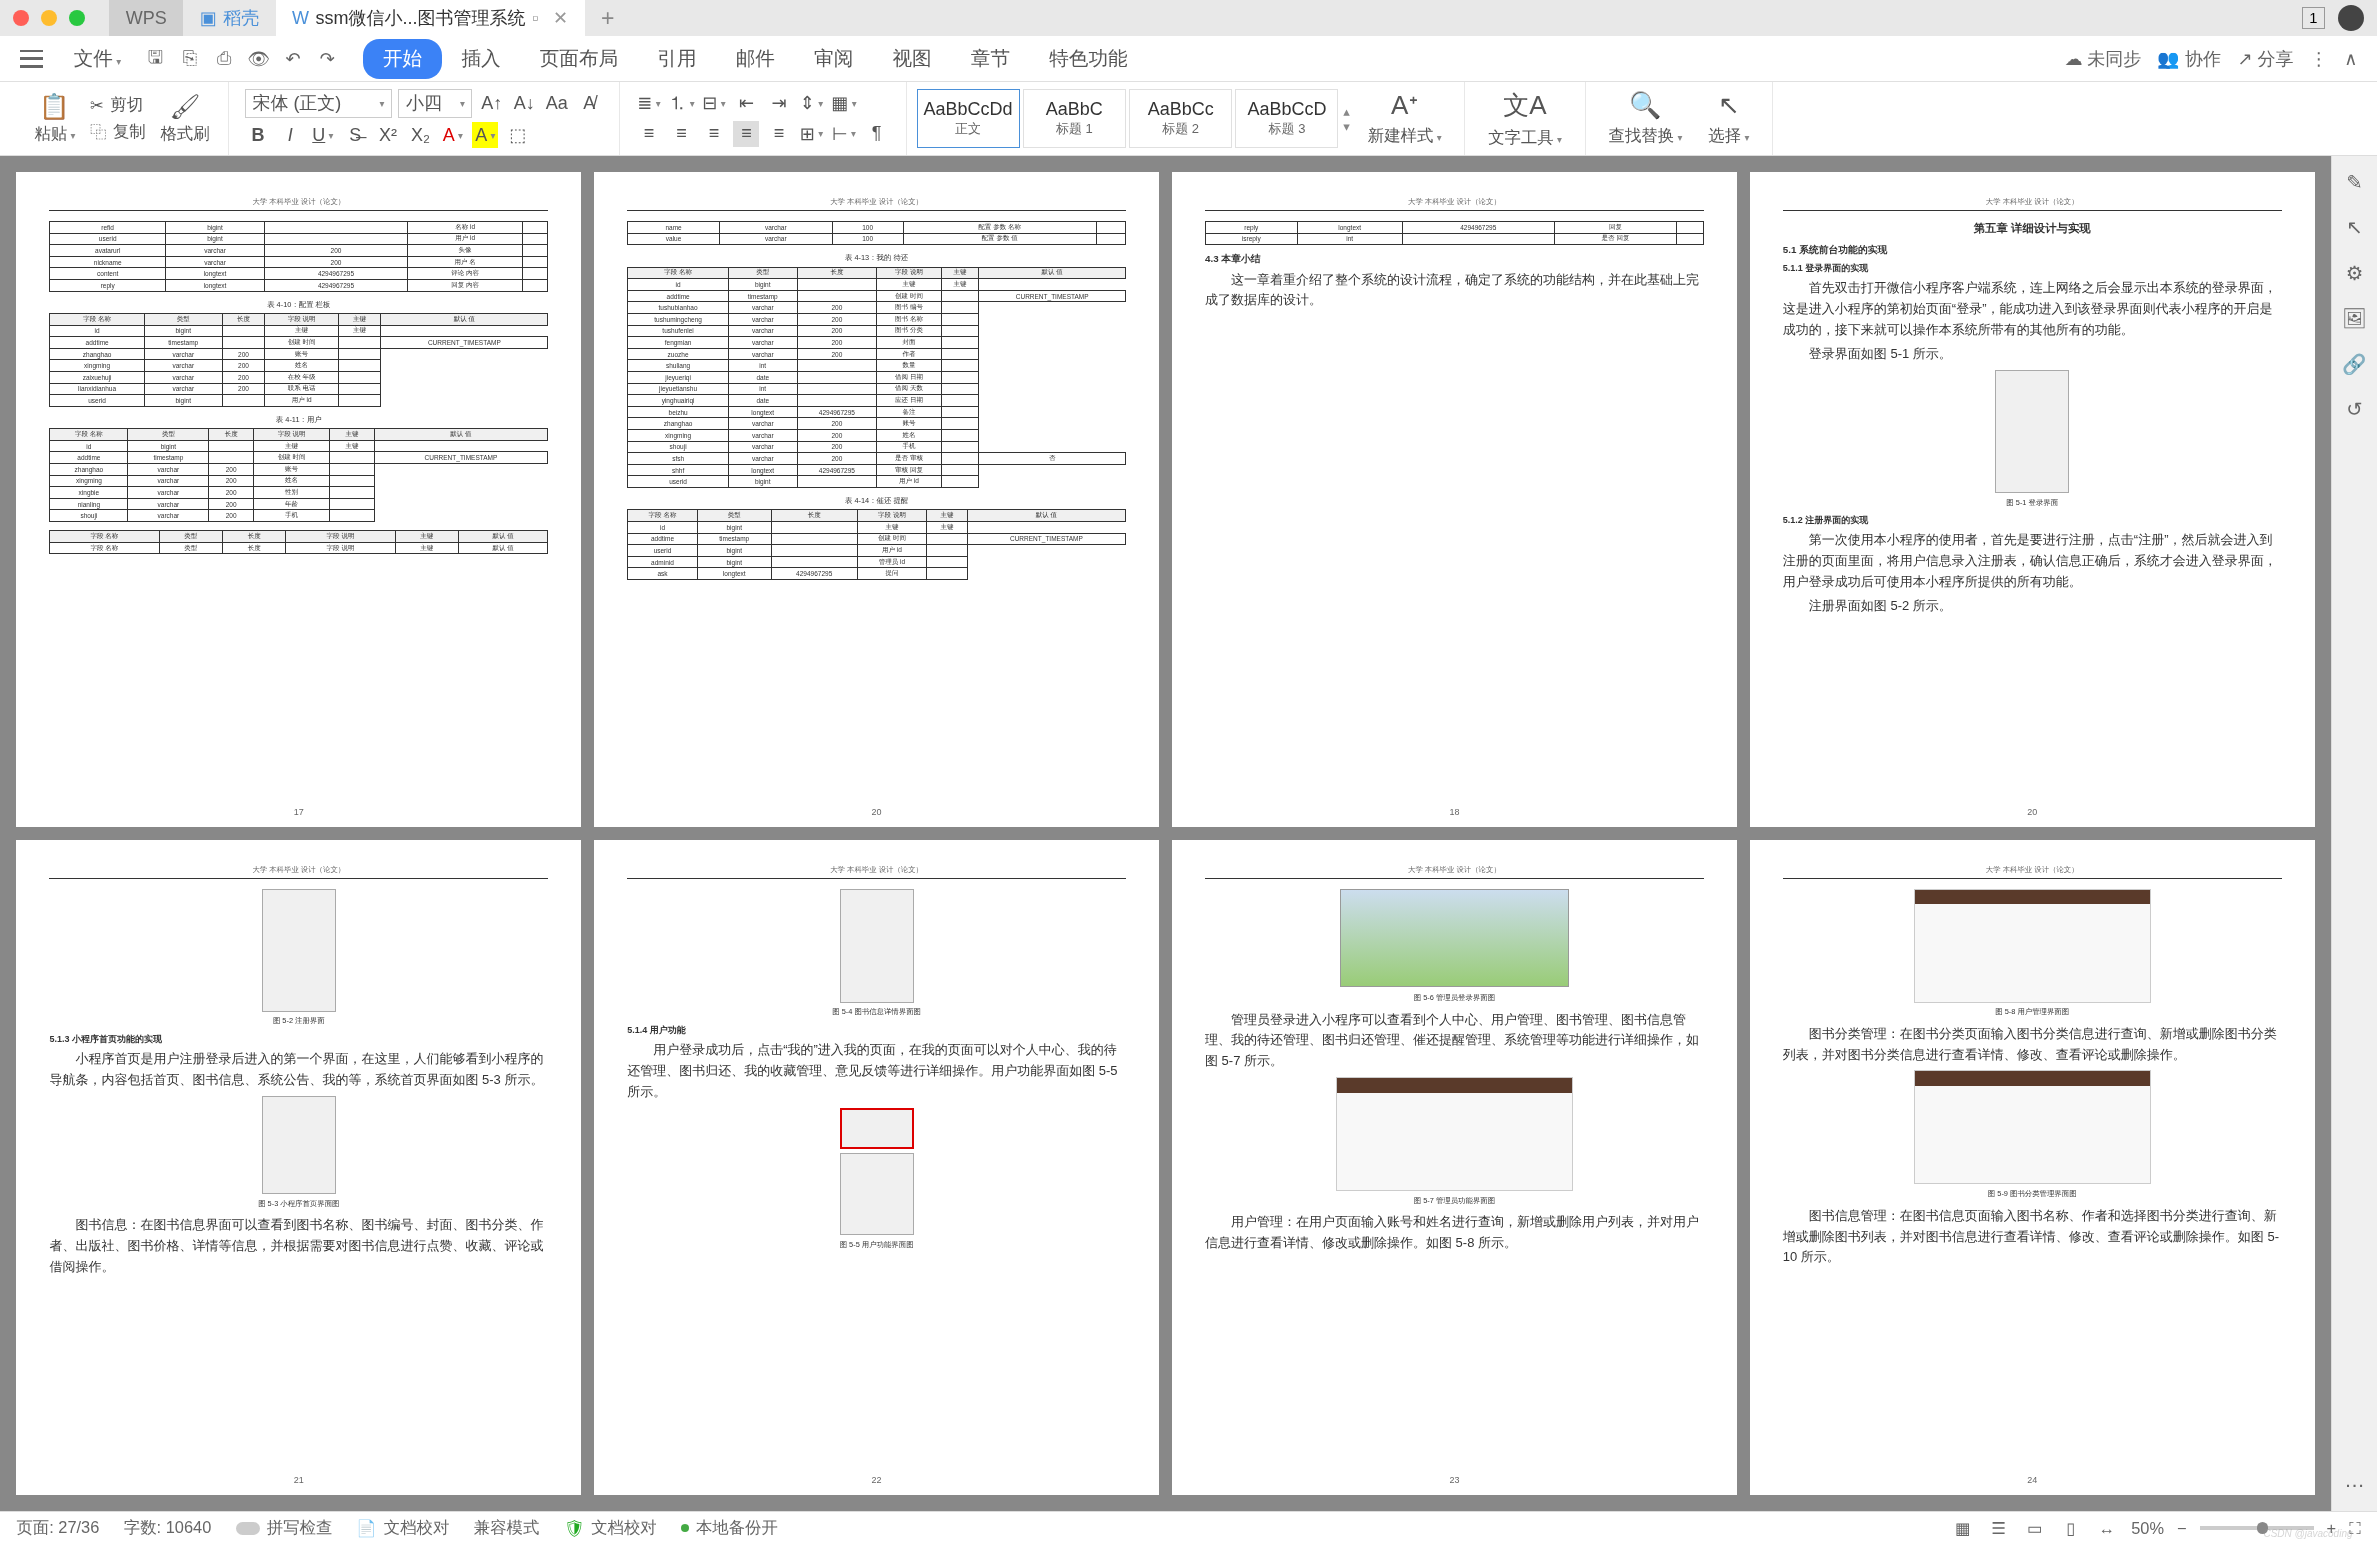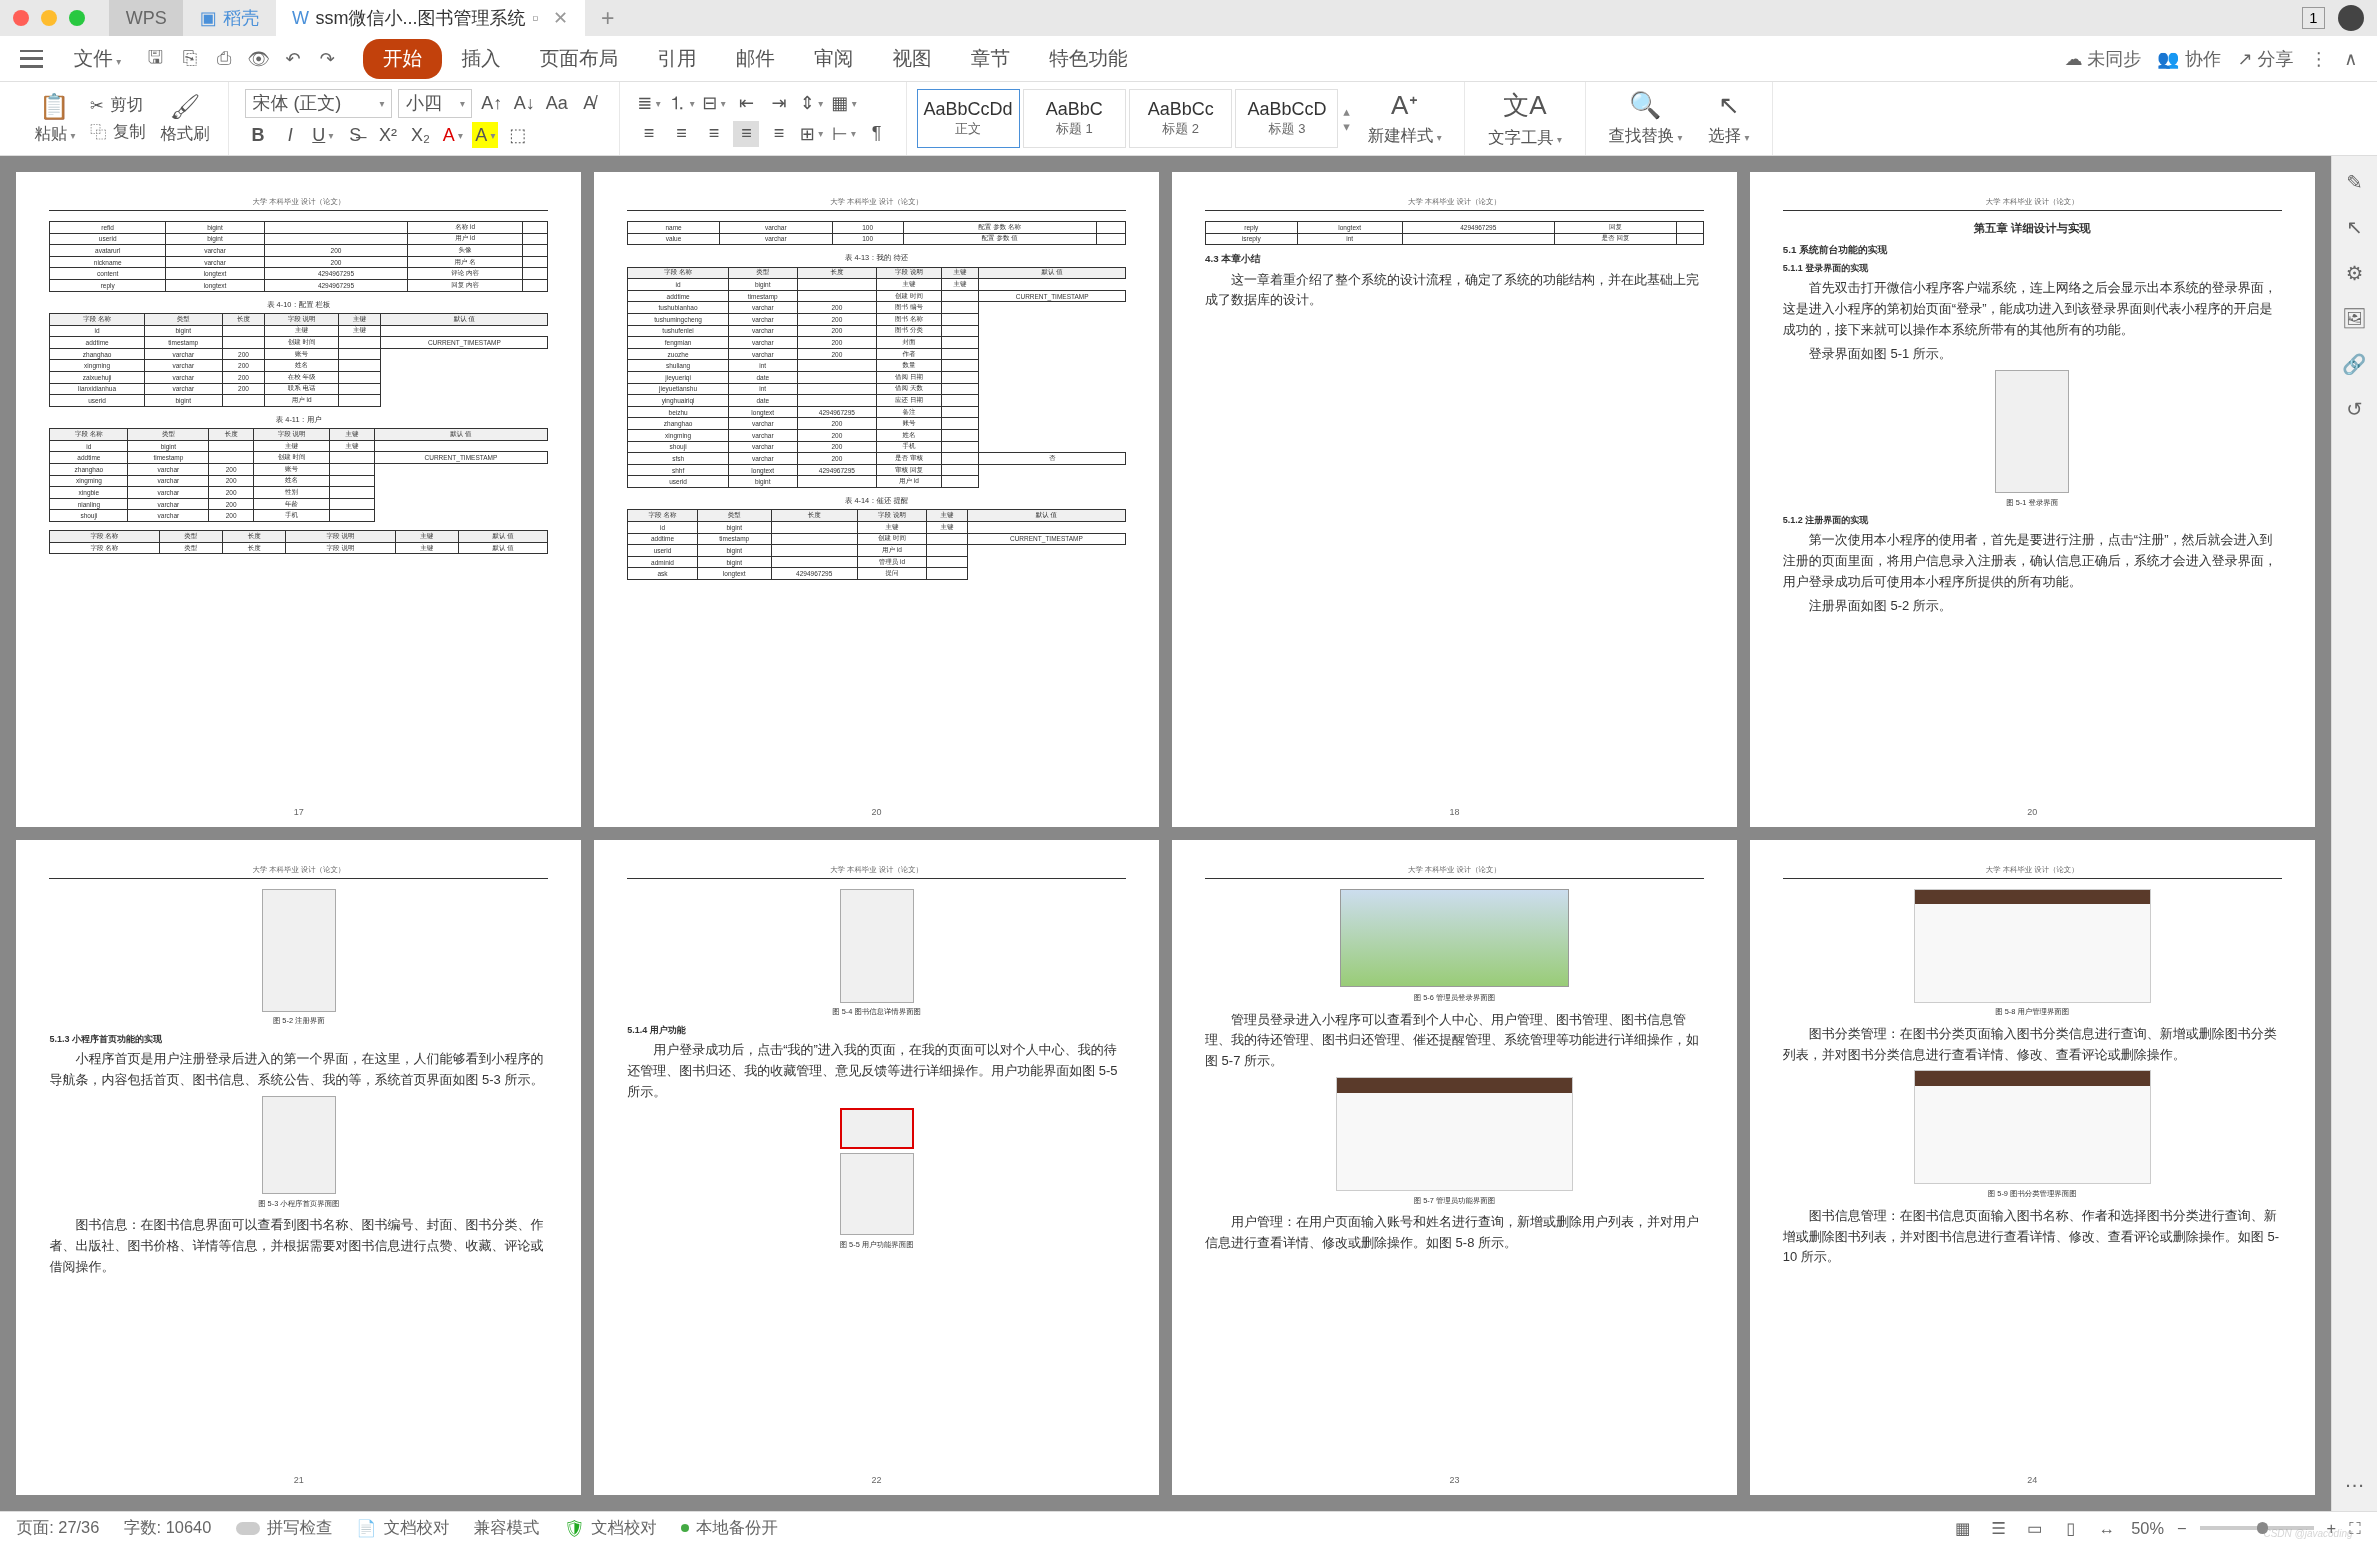--- a/index.html
+++ b/index.html
@@ -22,21 +22,21 @@
 
 .menubar { height: 46px; background: #fff; display: flex; align-items: center; padding: 0 19.6px; border-bottom: 0.8px solid #e0e0e0; }
 .ham { width: 23px; height: 18px; display: flex; flex-direction: column; justify-content: space-between; margin-right: 16.4px; }
 .ham span { height: 2.5px; background: #666; }
 .menu-item { padding: 0 14.7px; font-size: 19.6px; color: #555; cursor: pointer; }
 .menu-item.file { margin-right: 8.2px; }
 .qat { display: flex; gap: 11.4px; margin-right: 24.5px; }
 .qat-icon { width: 23px; height: 23px; color: #666; display: flex; align-items: center; justify-content: center; font-size: 18px; }
 .menu-tabs { display: flex; }
 .menu-tab { padding: 6.5px 19.6px; font-size: 19.6px; color: #555; cursor: pointer; border-radius: 16.4px; }
-.menu-tab.active { background: #c2410c; color: #fff; }
+.menu-tab.active { background: #3b82f6; color: #fff; }
 .menubar-right { margin-left: auto; display: flex; align-items: center; gap: 16.4px; font-size: 18px; color: #666; }
 .mbr-item { display: flex; align-items: center; gap: 4.9px; }
 
 
 .ribbon { height: 74px; background: #fff; display: flex; align-items: center; padding: 0 16.4px; border-bottom: 0.8px solid #ddd; }
 .rib-group { display: flex; align-items: center; height: 100%; padding: 0 9.8px; border-right: 0.8px solid #e8e8e8; }
 .rib-btn-v { display: flex; flex-direction: column; align-items: center; justify-content: center; padding: 3.3px 8.2px; font-size: 16.4px; color: #555; }
 .rib-btn-v .ico { font-size: 24.5px; margin-bottom: 1.6px; }
 .rib-stack { display: flex; flex-direction: column; gap: 4.9px; padding: 0 6.5px; }
 .rib-row { display: flex; align-items: center; gap: 6.5px; font-size: 16.4px; color: #555; }

